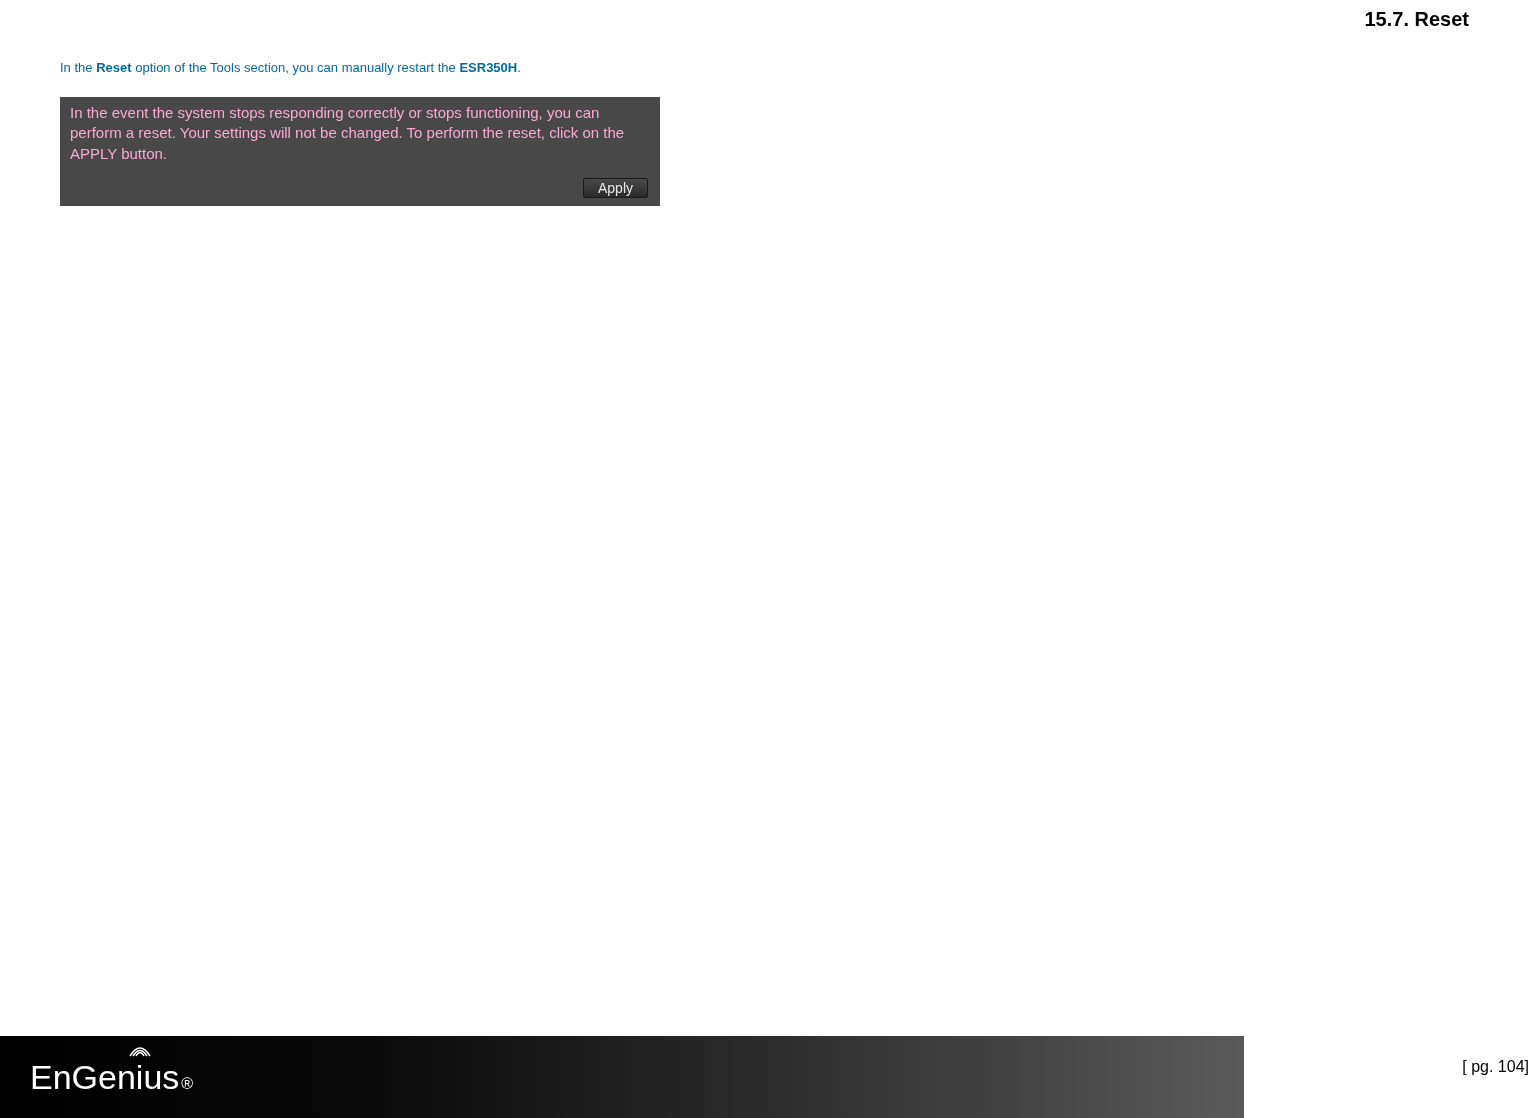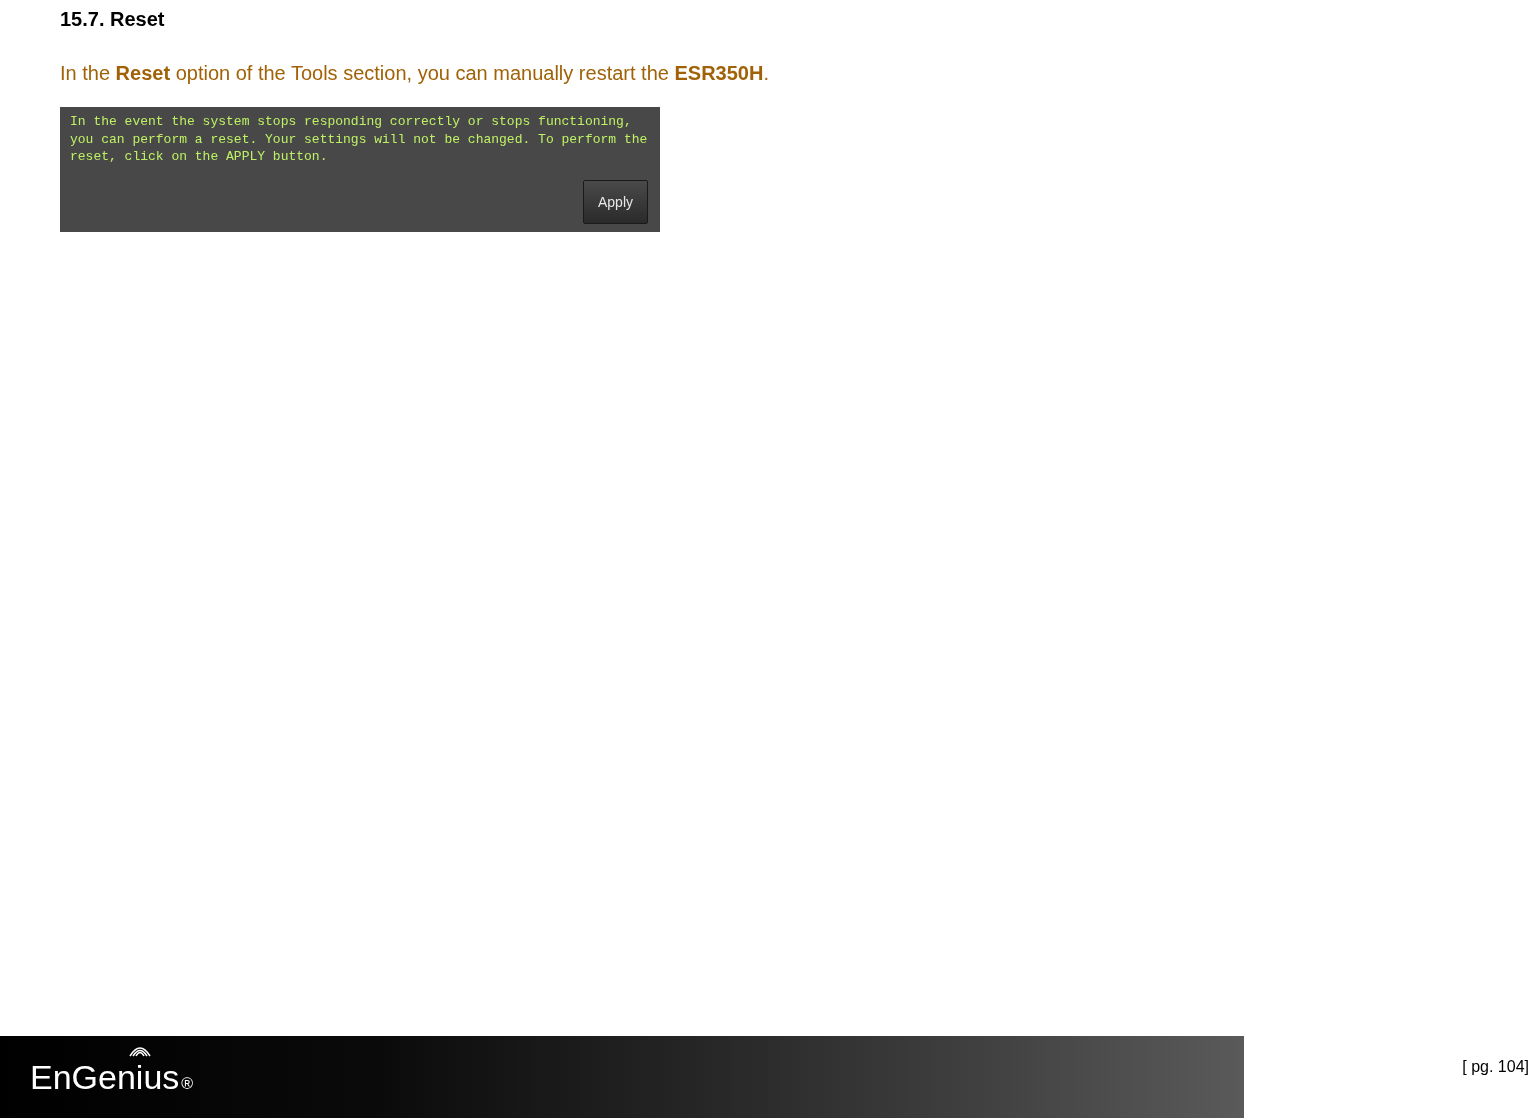--- a/index.html
+++ b/index.html
@@ -19,60 +19,61 @@
     
     .content-area {
       padding: 8px 60px 0 60px;
     }
     
     .section-heading {
       font-size: 20px;
       font-weight: bold;
       color: #000;
       margin-bottom: 28px;
+      text-align: right;
     }
     
     .intro-text {
-      font-size: 20px;
-      color: #a16207;
+      font-size: 13px;
+      color: #0369a1;
       margin-bottom: 20px;
       line-height: 1.4;
     }
     
     .intro-text .bold {
       font-weight: bold;
     }
     
     .screenshot-panel {
       background: #484848;
       width: 600px;
       padding: 6px 10px 8px 10px;
       position: relative;
       margin-bottom: 4px;
     }
     
     .panel-text {
-      color: #bef264;
-      font-size: 13px;
-      font-family: Liberation Mono, monospace;
+      color: #f9a8d4;
+      font-size: 15px;
+      font-family: Liberation Sans, sans-serif;
       line-height: 1.35;
       margin-bottom: 14px;
     }
     
     .apply-button-wrapper {
       display: flex;
       justify-content: flex-end;
       padding-right: 2px;
     }
     
     .apply-button {
       background: linear-gradient(to bottom, #4a4a4a, #2a2a2a);
       color: #e8e8e8;
       border: 1px solid #1a1a1a;
-      padding: 13px 14px;
+      padding: 1px 14px;
       font-size: 14px;
       font-family: Arial, sans-serif;
       cursor: pointer;
       border-radius: 2px;
     }
     
     .footer-bar {
       position: absolute;
       bottom: 0;
       left: 0;

